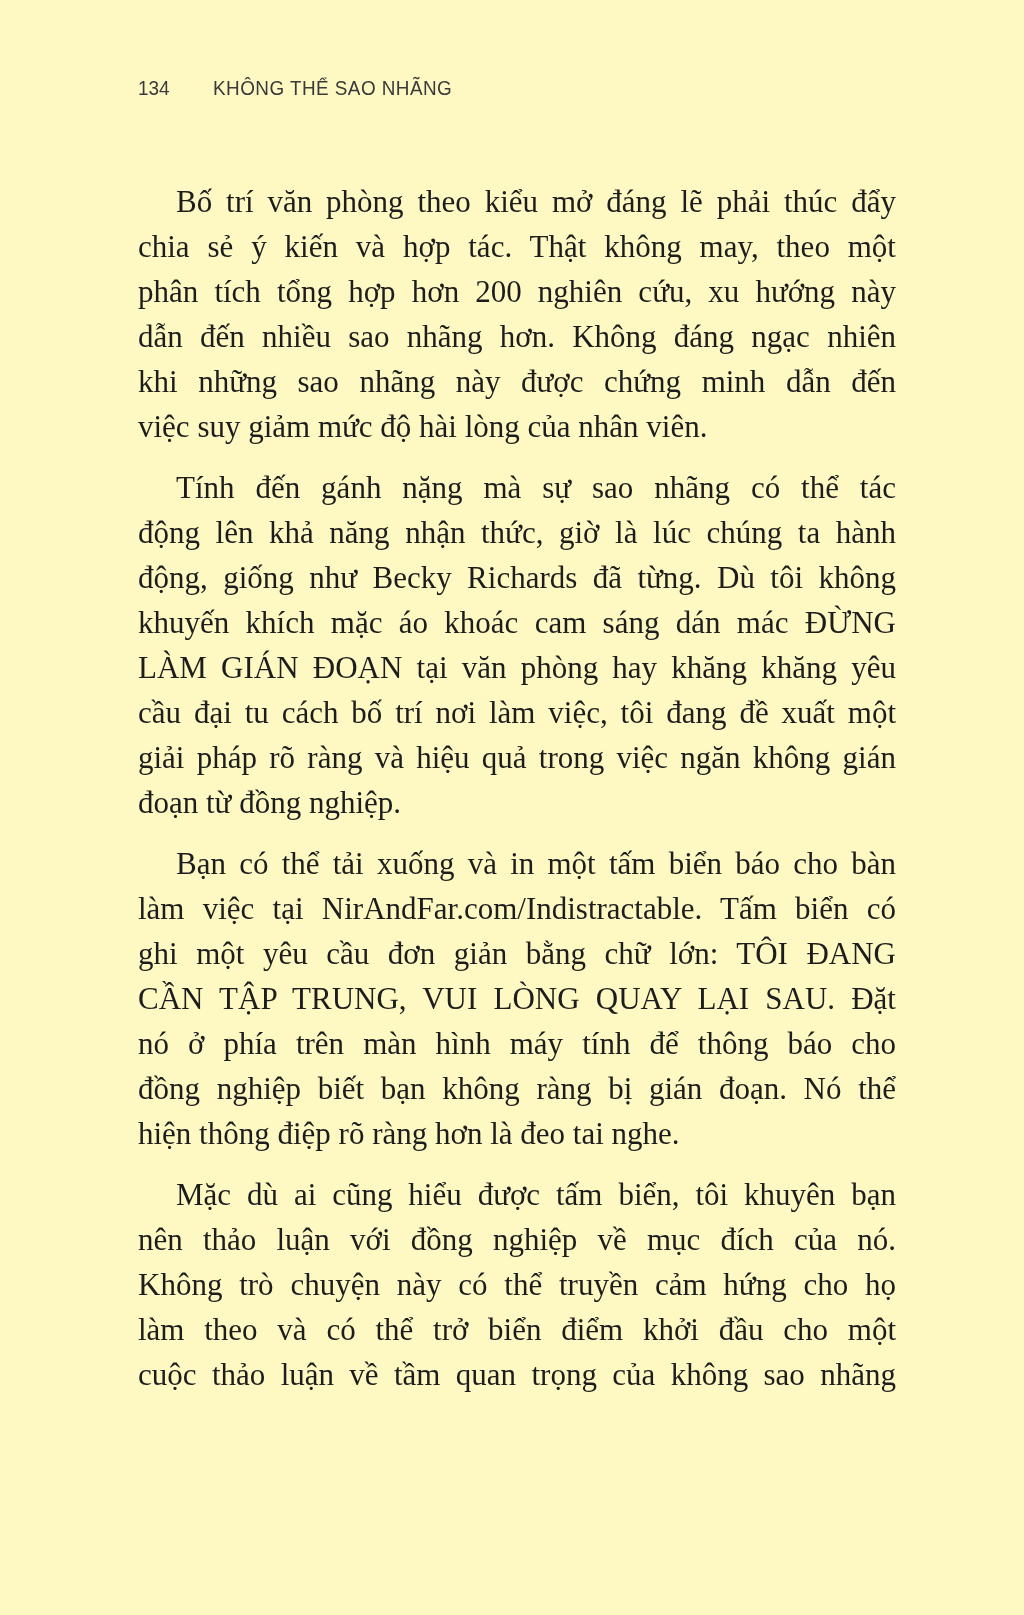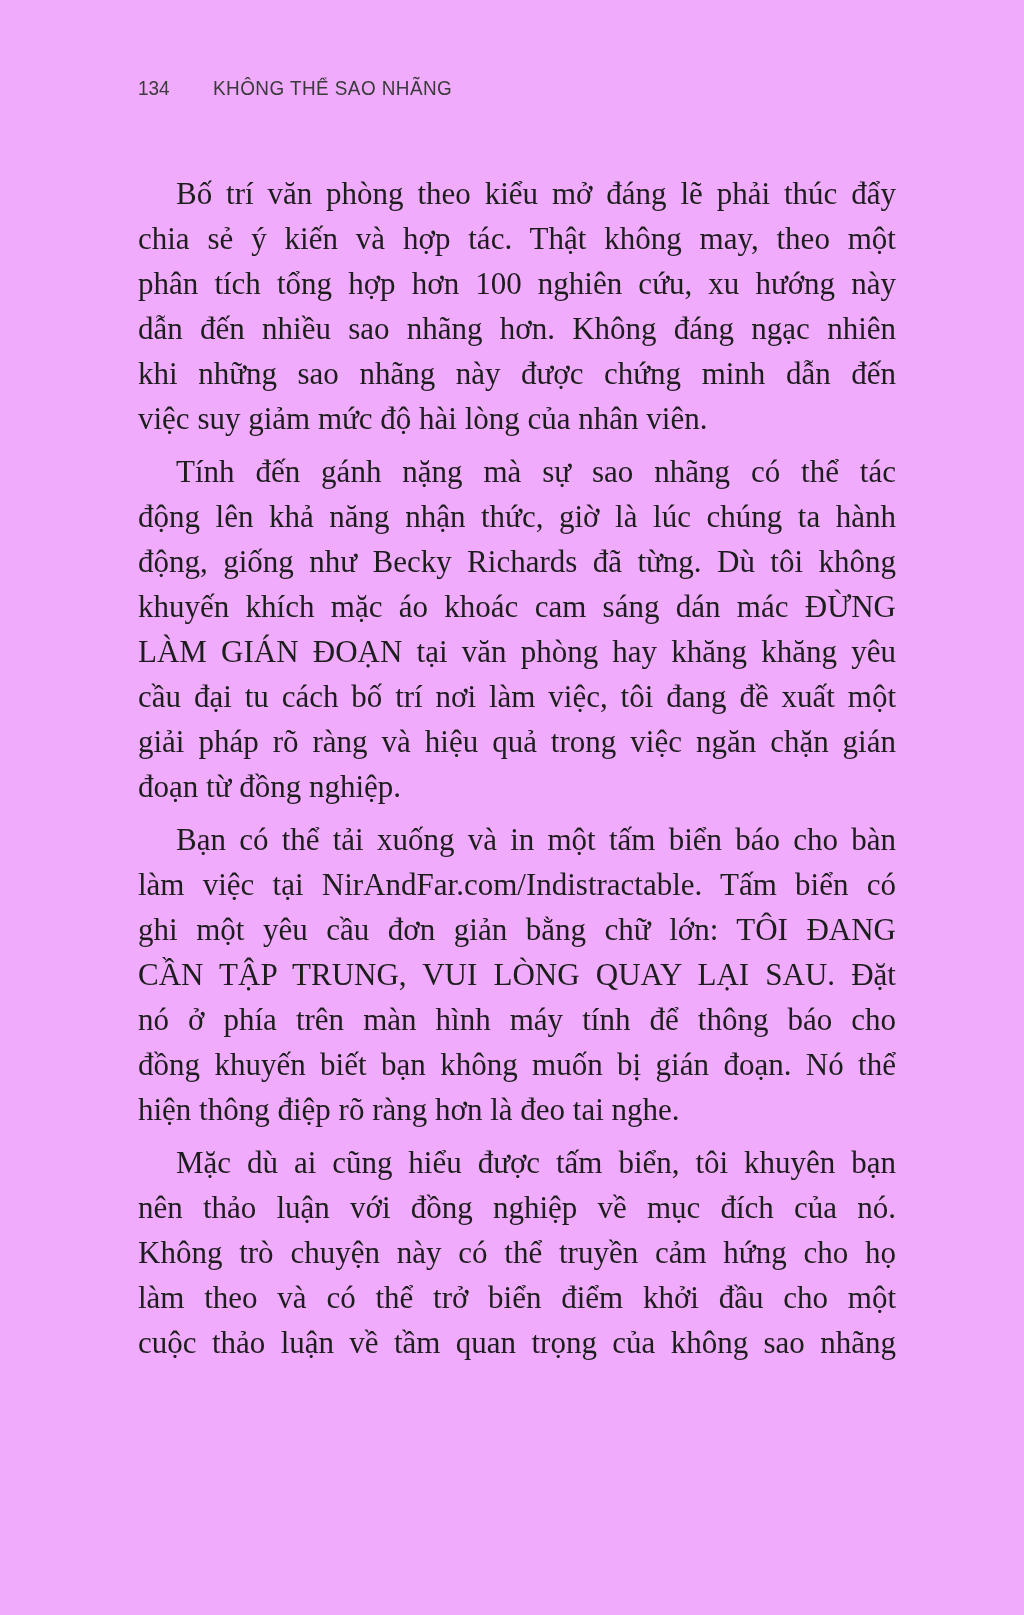--- a/index.html
+++ b/index.html
@@ -4,21 +4,21 @@
 <style>
   html, body {
     margin: 0;
     padding: 0;
     background: #ffffff;
   }
   .page {
     position: relative;
     width: 1024px;
     height: 1615px;
-    background: #f0abfc;
+    background: #fef9c3;
     overflow: hidden;
     font-family: "Liberation Serif", serif;
   }
   .running-header {
     position: absolute;
     left: 138px;
     top: 76px;
     font-family: "Liberation Sans", sans-serif;
     font-size: 21px;
     font-weight: 400;
@@ -40,21 +40,21 @@
   .text-block {
     position: absolute;
     left: 138px;
     top: 163px;
     width: 758px;
     font-size: 31px;
     line-height: 45px;
     color: #1d1d1d;
   }
   .paragraph {
-    margin: 8px 0 7px 0;
+    margin: 16px 0 7px 0;
   }
   .line {
     text-align: justify;
     text-align-last: justify;
   }
   .line.last {
     text-align: center;
     text-align-last: left;
   }
   .line.first {
@@ -68,42 +68,42 @@
 
 <div class="page">
   <div class="running-header">
     <span class="page-number">134</span><span class="running-title">KHÔNG THỂ SAO NHÃNG</span>
   </div>
 
   <div class="text-block" id="text-block">
       <div class="paragraph">
         <div class="line first"><span>Bố trí văn phòng theo kiểu mở đáng lẽ phải thúc đẩy</span></div>
         <div class="line"><span>chia sẻ ý kiến và hợp tác. Thật không may, theo một</span></div>
-        <div class="line"><span>phân tích tổng hợp hơn 100 nghiên cứu, xu hướng này</span></div>
+        <div class="line"><span>phân tích tổng hợp hơn 200 nghiên cứu, xu hướng này</span></div>
         <div class="line"><span>dẫn đến nhiều sao nhãng hơn. Không đáng ngạc nhiên</span></div>
         <div class="line"><span>khi những sao nhãng này được chứng minh dẫn đến</span></div>
         <div class="line last"><span>việc suy giảm mức độ hài lòng của nhân viên.</span></div>
       </div>
       <div class="paragraph">
         <div class="line first"><span>Tính đến gánh nặng mà sự sao nhãng có thể tác</span></div>
         <div class="line"><span>động lên khả năng nhận thức, giờ là lúc chúng ta hành</span></div>
         <div class="line"><span>động, giống như Becky Richards đã từng. Dù tôi không</span></div>
         <div class="line"><span>khuyến khích mặc áo khoác cam sáng dán mác ĐỪNG</span></div>
         <div class="line"><span>LÀM GIÁN ĐOẠN tại văn phòng hay khăng khăng yêu</span></div>
         <div class="line"><span>cầu đại tu cách bố trí nơi làm việc, tôi </span><span class="run-italic">đang</span><span> đề xuất một</span></div>
-        <div class="line"><span>giải pháp rõ ràng và hiệu quả trong việc ngăn chặn gián</span></div>
+        <div class="line"><span>giải pháp rõ ràng và hiệu quả trong việc ngăn không gián</span></div>
         <div class="line last"><span>đoạn từ đồng nghiệp.</span></div>
       </div>
       <div class="paragraph">
         <div class="line first"><span>Bạn có thể tải xuống và in một tấm biển báo cho bàn</span></div>
         <div class="line"><span>làm việc tại NirAndFar.com/Indistractable. Tấm biển có</span></div>
         <div class="line"><span>ghi một yêu cầu đơn giản bằng chữ lớn: TÔI ĐANG</span></div>
         <div class="line"><span>CẦN TẬP TRUNG, VUI LÒNG QUAY LẠI SAU. Đặt</span></div>
         <div class="line"><span>nó ở phía trên màn hình máy tính để thông báo cho</span></div>
-        <div class="line"><span>đồng khuyến biết bạn không muốn bị gián đoạn. Nó thể</span></div>
+        <div class="line"><span>đồng nghiệp biết bạn không ràng bị gián đoạn. Nó thể</span></div>
         <div class="line last"><span>hiện thông điệp rõ ràng hơn là đeo tai nghe.</span></div>
       </div>
       <div class="paragraph">
         <div class="line first"><span>Mặc dù ai cũng hiểu được tấm biển, tôi khuyên bạn</span></div>
         <div class="line"><span>nên thảo luận với đồng nghiệp về mục đích của nó.</span></div>
         <div class="line"><span>Không trò chuyện này có thể truyền cảm hứng cho họ</span></div>
         <div class="line"><span>làm theo và có thể trở biển điểm khởi đầu cho một</span></div>
         <div class="line"><span>cuộc thảo luận về tầm quan trọng của không sao nhãng</span></div>
       </div>
     </div>

